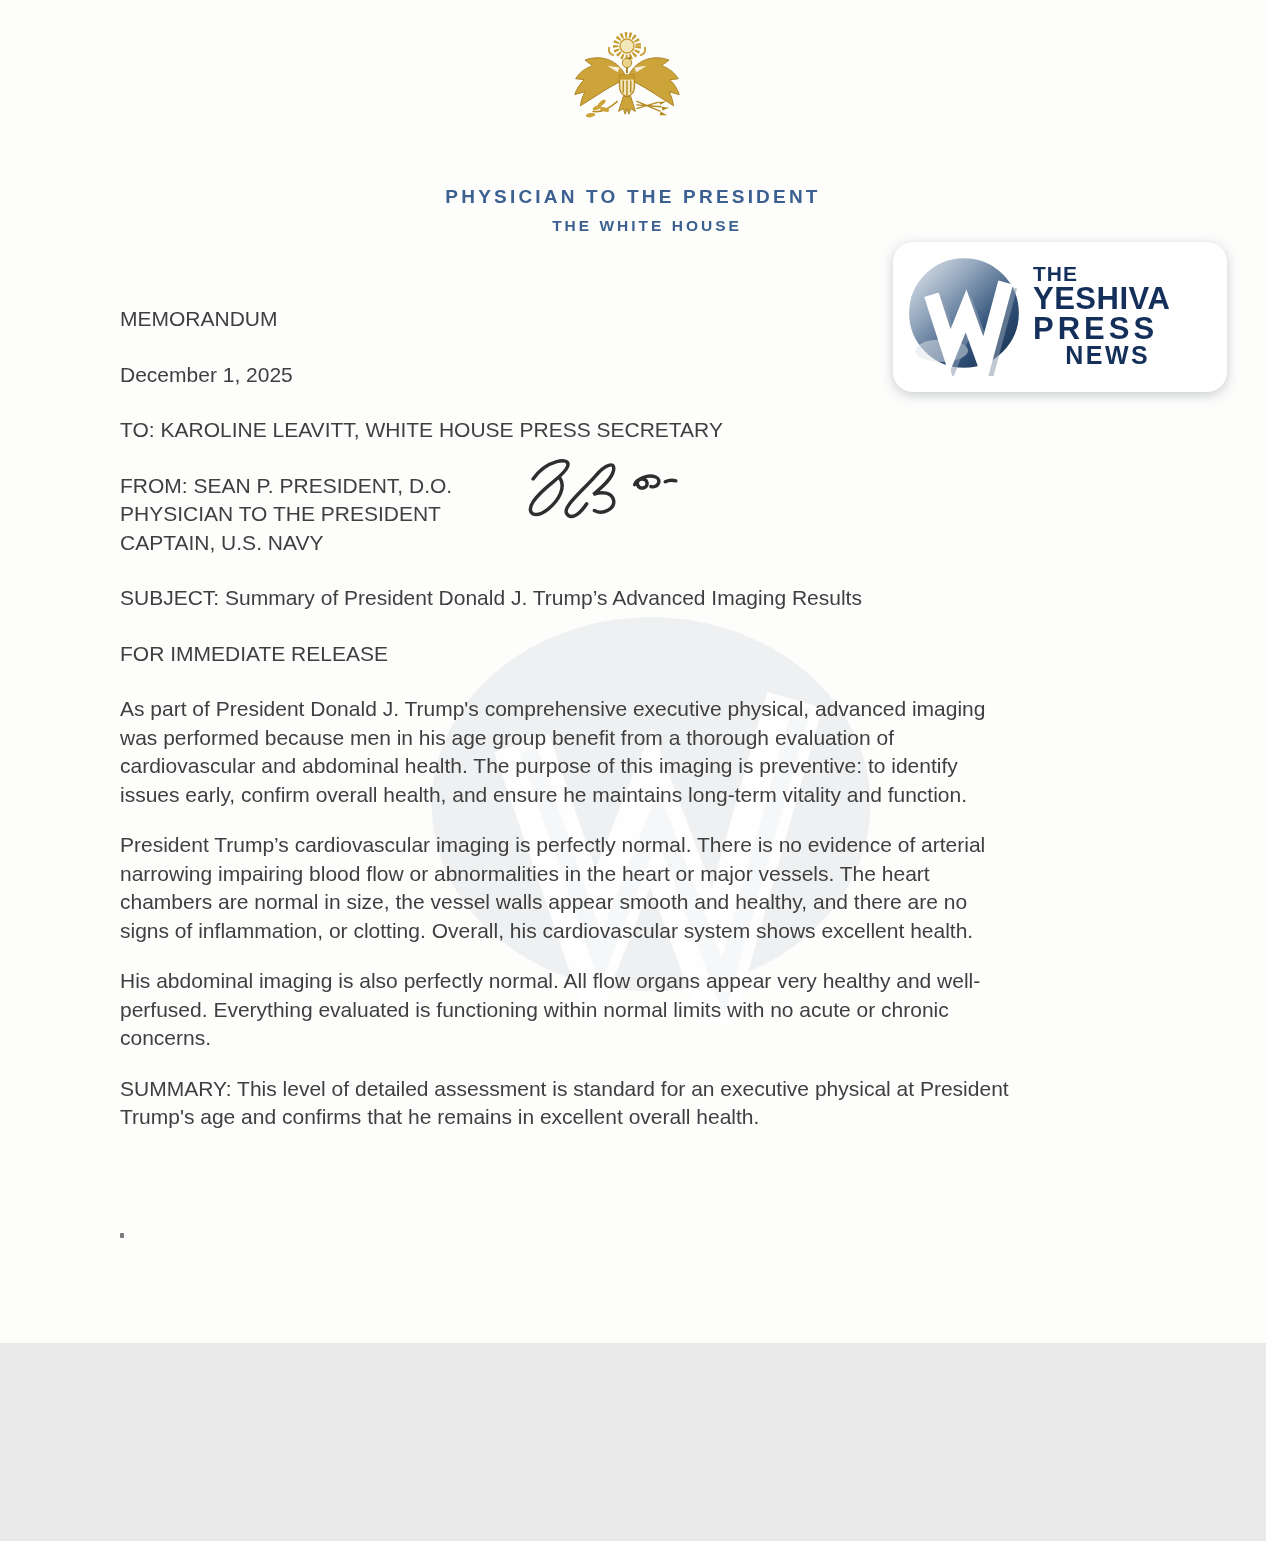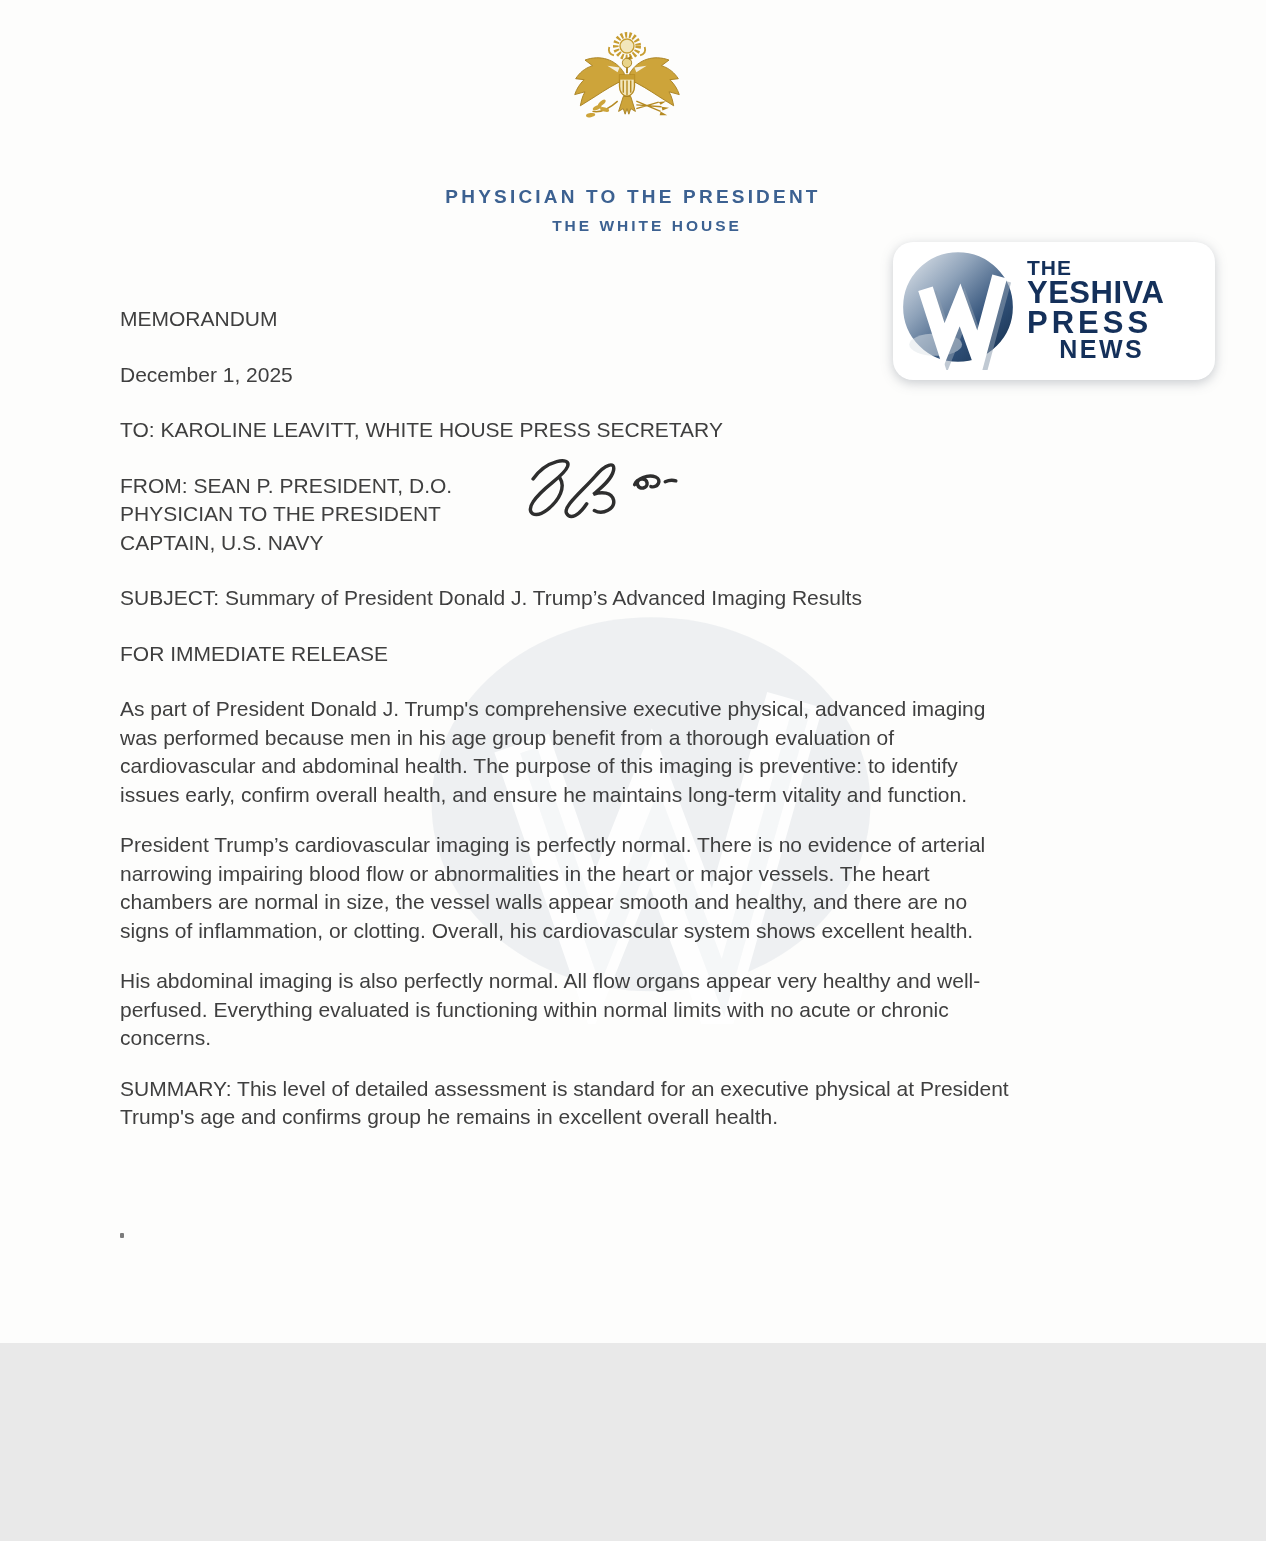--- a/index.html
+++ b/index.html
@@ -29,21 +29,21 @@
   }
   .lh-line2{
     position:absolute;top:217px;left:0;right:0;text-align:center;
     color:var(--letterhead-blue);font-size:15.5px;font-weight:700;letter-spacing:3px;padding-left:28px;
   }
   
   .ywn{
     position:absolute;left:893px;top:242px;width:318px;height:134px;
     display:flex;align-items:flex-start;
     filter:drop-shadow(0 3px 6px rgba(40,50,70,0.25));
-    background:#fff;border-radius:20px;padding:2px;
+    background:#fff;border-radius:20px;padding:8px;
   }
   .ywn-text{display:flex;flex-direction:column;margin-left:6px;margin-top:14px;color:var(--logo-navy);}
   .ywn-the{font-size:21px;font-weight:800;letter-spacing:1px;line-height:20px;}
   .ywn-yeshiva{font-size:31px;font-weight:800;letter-spacing:0.5px;line-height:30px;}
   .ywn-world{font-size:31px;font-weight:800;letter-spacing:4px;line-height:30px;}
   .ywn-news{font-size:25px;font-weight:800;letter-spacing:2.5px;line-height:22px;align-self:flex-end;margin-right:20px;}
   
   .watermark{position:absolute;left:428px;top:606px;z-index:0;}
   
   .memo{
@@ -166,19 +166,19 @@
     </p>
 
     <p class="para">
       <span>His abdominal imaging is also perfectly normal. All flow organs appear very healthy and well-</span><br>
       <span>perfused. Everything evaluated is functioning within normal limits with no acute or chronic</span><br>
       <span>concerns.</span>
     </p>
 
     <p class="para">
       <span>SUMMARY: This level of detailed assessment is standard for an executive physical at President</span><br>
-      <span>Trump's age and confirms group he remains in excellent overall health.</span>
+      <span>Trump's age and confirms that he remains in excellent overall health.</span>
     </p>
   </div>
 
   <div class="artifact-dot"></div>
 
 </div>
 
 </body></html>

